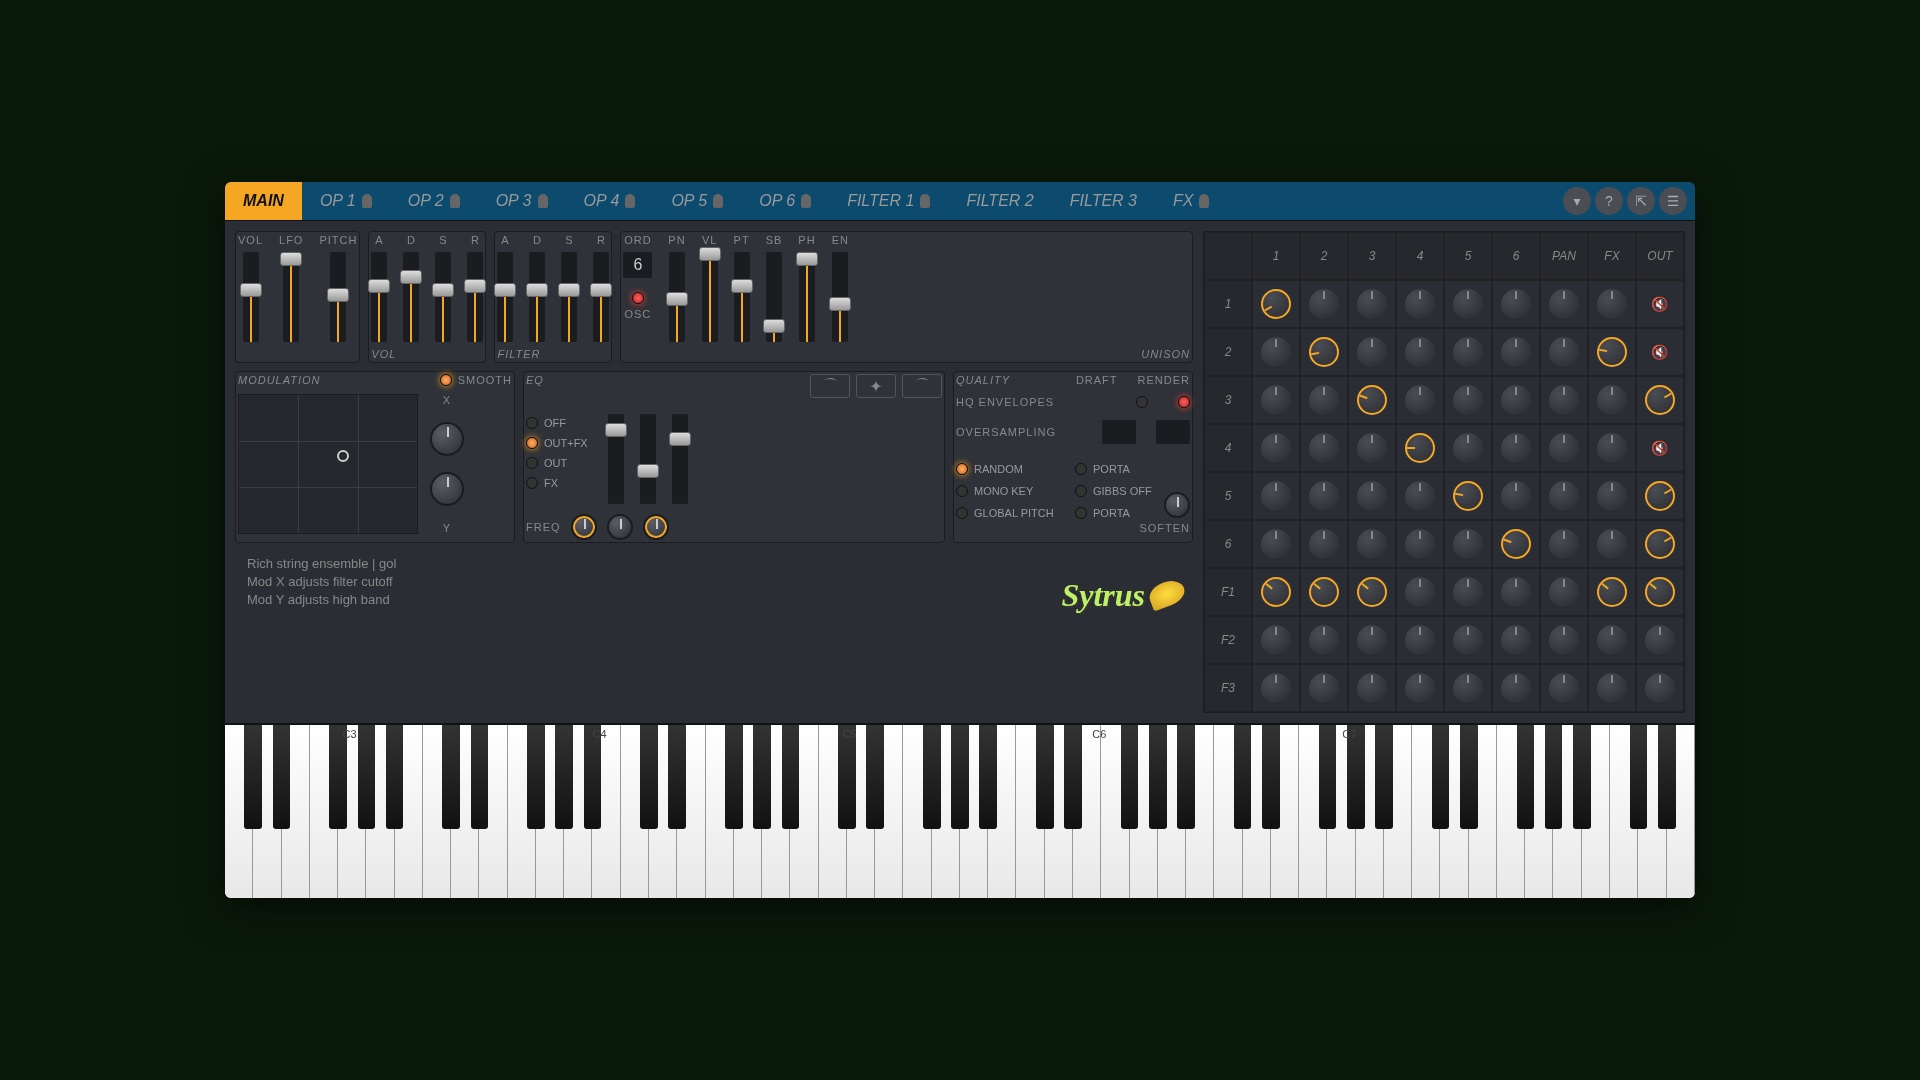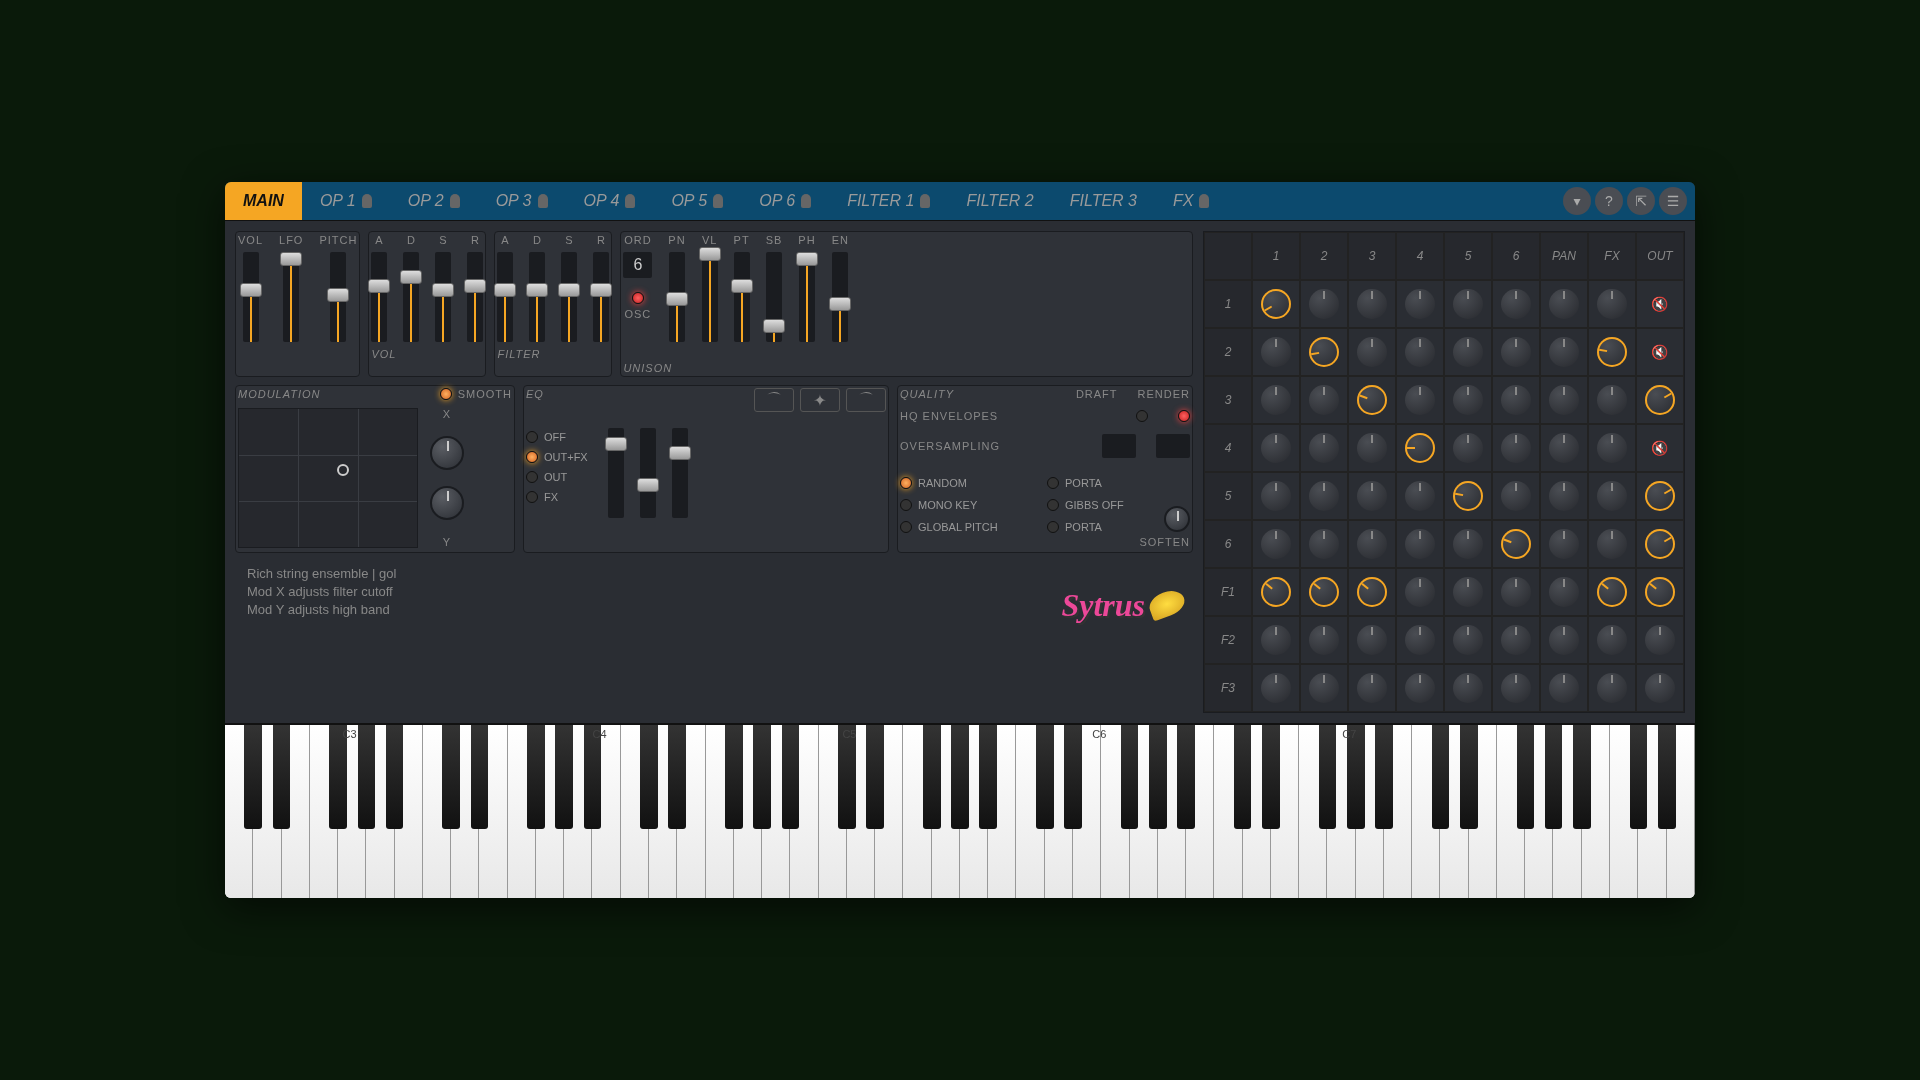--- a/index.html
+++ b/index.html
@@ -44,21 +44,21 @@
 .mknob.active::after{background:#f5a623}
 .mknob.active{box-shadow:inset 0 0 0 2px #f5a623}
 .mtabs{display:flex;align-items:center}
 .mtab{padding:8px 20px;color:#888;font-size:13px;font-style:italic;cursor:pointer}
 .mtab.active{background:#f5a623;color:#111;font-weight:bold}
 .keyboard{height:175px;background:#fff;display:flex;position:relative;border-top:2px solid #111}
 .wkey{flex:1;border-right:1px solid #999;background:linear-gradient(#fff,#e8e8e8);position:relative}
 .bkey{position:absolute;width:1.2%;height:60%;background:linear-gradient(#333,#111);top:0;z-index:2;border-radius:0 0 3px 3px}
 .oct-label{position:absolute;bottom:140px;color:#444;font-size:11px;z-index:3}
 .info{color:#888;font-size:13px;line-height:1.4;padding:4px}
-.logo{font-family:cursive;font-size:32px;color:#ec4899;text-shadow:2px 2px 0 #333;font-style:italic;font-weight:bold}
+.logo{font-family:cursive;font-size:32px;color:#bef264;text-shadow:2px 2px 0 #333;font-style:italic;font-weight:bold}
 .lemon{display:inline-block;width:36px;height:24px;background:radial-gradient(#ffdd40,#d4a020);border-radius:50% 50% 50% 10%;transform:rotate(-20deg);margin-left:4px}
 .valbox{background:#1a1c20;color:#ccc;padding:4px 10px;font-size:16px;border-radius:2px}
 .mute-icon{color:#555;font-size:14px}
 .eq-icon{width:40px;height:24px;border:1px solid #555;border-radius:3px;display:flex;align-items:center;justify-content:center;color:#888}
 </style>
 </head>
 <body>
 
 <div class="synth">
 
@@ -250,21 +250,21 @@
                 </div>
               </div>
               <div class="slider-col">
                 <span class="slider-label">EN</span>
                 <div class="vslider">
                   <div class="vslider-track" style="height:35%"></div>
                   <div class="vslider-thumb" style="bottom:35%"></div>
                 </div>
               </div>
             </div>
-          <div class="section-label" style="margin-top:20px;text-align:left">UNISON</div>
+          <div class="section-label" style="margin-top:6px;text-align:right">UNISON</div>
         </div>
       </div>
 
       <div style="display:flex;gap:8px">
 
         <div class="panel" style="width:280px">
           <div style="display:flex;justify-content:space-between;align-items:center;margin-bottom:8px">
             <span class="section-label">MODULATION</span>
             <span style="display:flex;align-items:center;gap:6px">
                 <span class="led on"></span>
@@ -323,23 +323,29 @@
                     <div class="vslider-thumb" style="top:55%"></div>
                   </div>
                 </div>
               <div class="slider-col">
                   <div class="vslider">
                     <div class="vslider-thumb" style="top:20%"></div>
                   </div>
                 </div>
             </div>
           </div>
+          <div style="display:flex;align-items:center;gap:10px;margin-top:10px">
+            <span class="slider-label">FREQ</span>
+            <div class="knob knob-small lit"></div>
+            <div class="knob knob-small"></div>
+            <div class="knob knob-small lit"></div>
+          </div>
         </div>
 
-        <div class="panel" style="width:296px">
+        <div class="panel" style="width:240px">
           <div style="display:flex;justify-content:space-between;margin-bottom:10px">
             <span class="section-label">QUALITY</span>
             <div style="display:flex;gap:20px">
               <span class="slider-label">DRAFT</span>
               <span class="slider-label">RENDER</span>
             </div>
           </div>
           <div style="display:flex;justify-content:space-between;align-items:center;margin-bottom:12px">
             <span class="slider-label">HQ ENVELOPES</span>
             <div style="display:flex;gap:30px">

